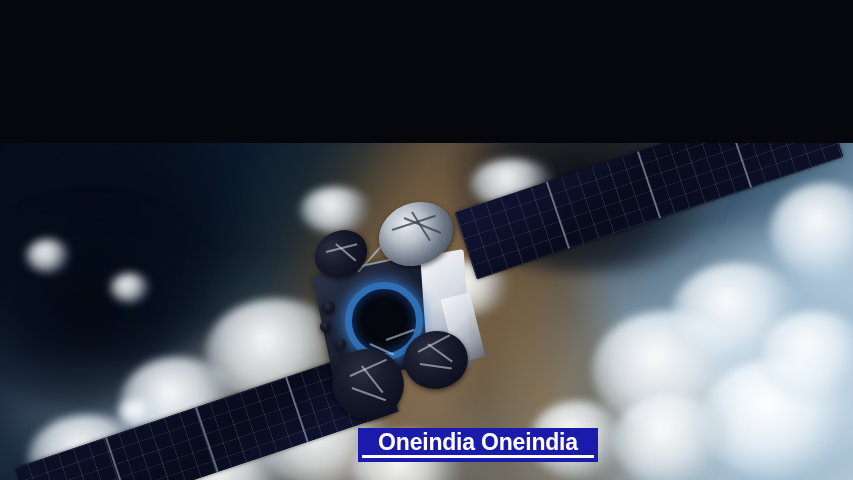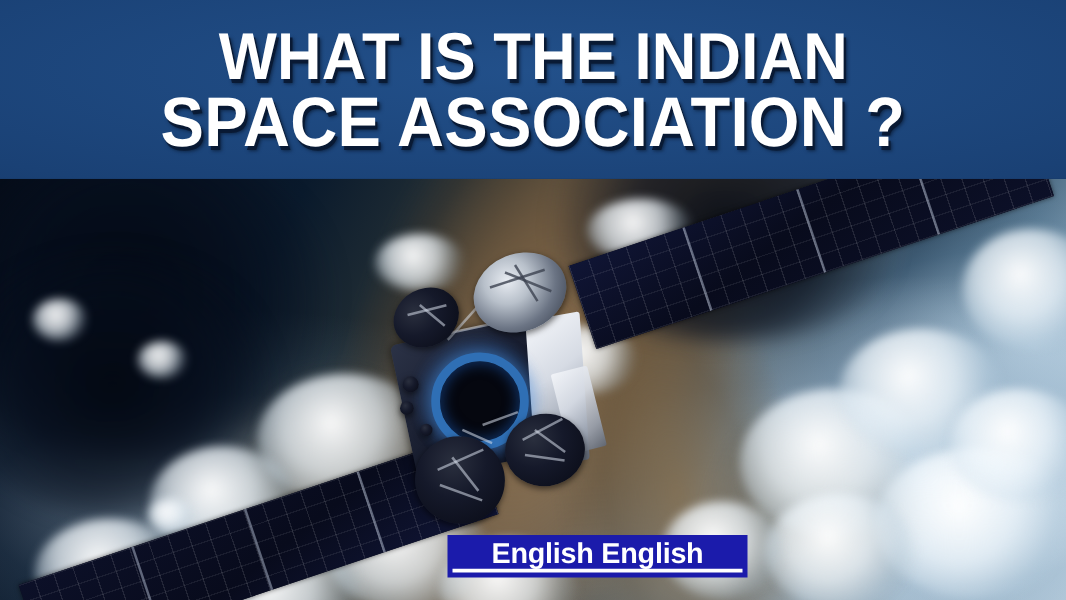--- a/index.html
+++ b/index.html
@@ -240,26 +240,20 @@
     width: 232px;
     height: 3px;
     background: #ffffff;
   }
 </style>
 </head>
 <body>
 
 <div id="stage">
 
-  <div id="header-banner">
-    <div id="headline">
-      <div class="headline-line l1">WHAT IS THE INDIAN</div>
-      <div class="headline-line l2">SPACE ASSOCIATION ?</div>
-    </div>
-  </div>
 
   <div id="photo">
 
     <div class="earth-base"></div>
 
     <div class="landmass"></div>
     <div class="landmass b"></div>
     <div class="landmass c"></div>
     <div class="landmass d"></div>
 
@@ -336,17 +330,17 @@
       <div class="strut" style="left:428px; top:200px; width:30px; transform: rotate(36deg);"></div>
       <div class="strut" style="left:420px; top:220px; width:32px; transform: rotate(8deg);"></div>
 
       <div class="strut" style="left:386px; top:196px; width:30px; transform: rotate(-20deg);"></div>
       <div class="strut" style="left:370px; top:200px; width:26px; transform: rotate(24deg);"></div>
 
     </div>
   </div>
 
   <div id="watermark">
-    <span id="watermark-label">English English</span>
+    <span id="watermark-label">Oneindia Oneindia</span>
     <div id="watermark-underline"></div>
   </div>
 
 </div>
 
 </body></html>

